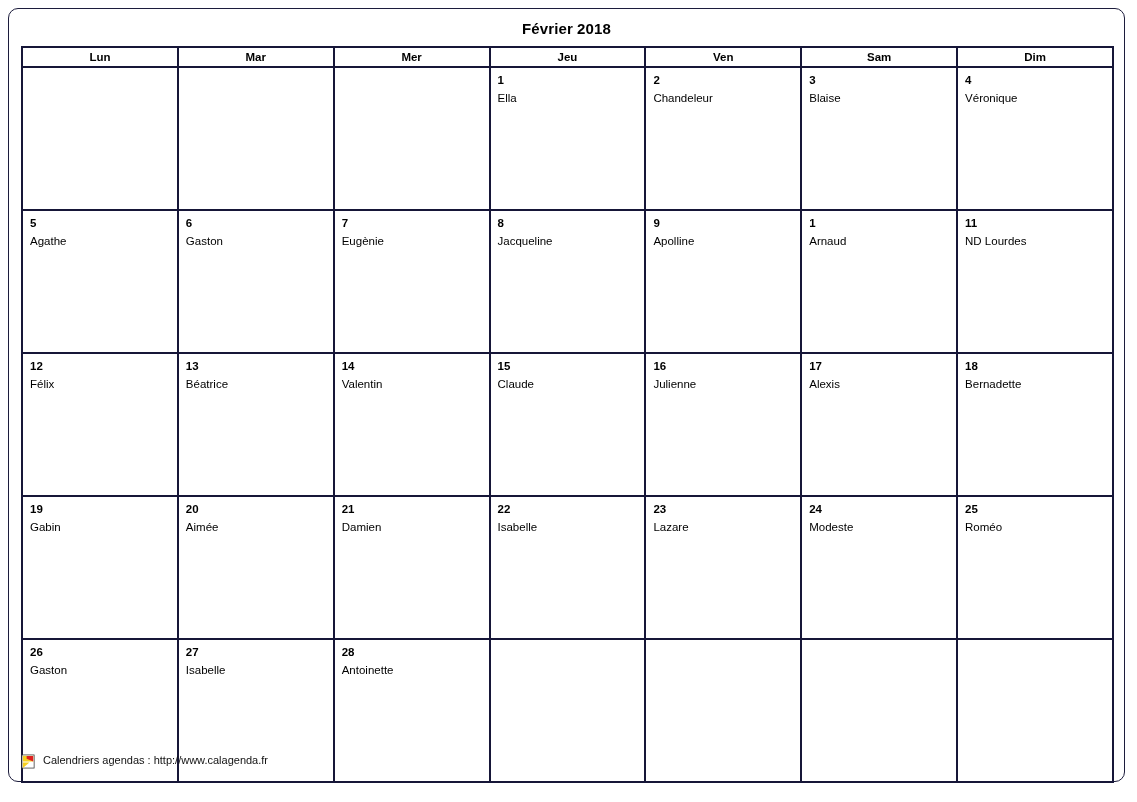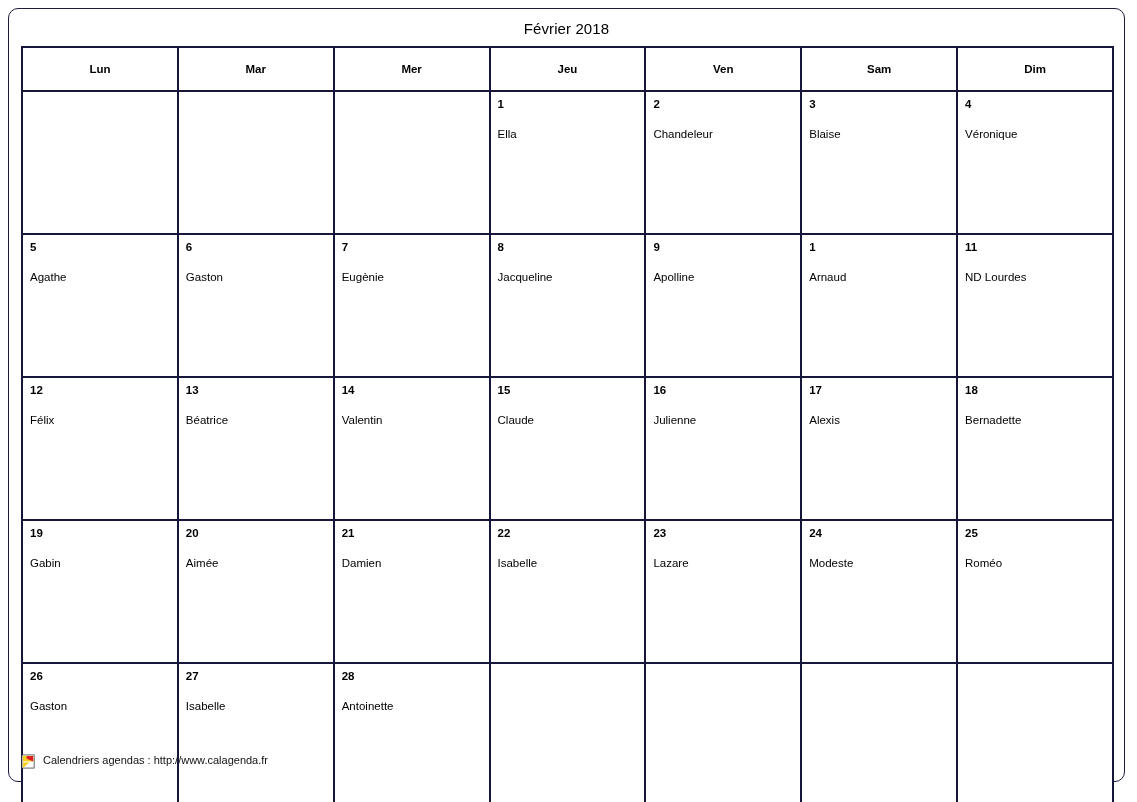--- a/index.html
+++ b/index.html
@@ -29,38 +29,38 @@
   }
 
   
   #month-title {
     position: absolute;
     left: 0;
     top: 11px;
     width: 100%;
     text-align: center;
     font-size: 15px;
-    font-weight: normal;
+    font-weight: bold;
     color: #000000;
     letter-spacing: 0.1px;
   }
 
   
   #calendar-table {
     position: absolute;
     left: 12px;
     top: 37px;
     width: 1093px;
     border-collapse: collapse;
     table-layout: fixed;
   }
   #calendar-table th,
   #calendar-table td {
     border: 2px solid #161638;
-    padding: 12px;
+    padding: 0;
     vertical-align: top;
     background: #ffffff;
   }
   #calendar-table th {
     height: 18px;
     font-size: 11.5px;
     font-weight: bold;
     text-align: center;
     color: #000000;
     line-height: 18px;
@@ -77,21 +77,21 @@
     color: #000000;
     line-height: 15px;
     height: 15px;
   }
   .day-name {
     display: block;
     font-size: 11.5px;
     font-weight: normal;
     color: #000000;
     line-height: 15px;
-    margin-top: 15px;
+    margin-top: 3px;
   }
   td.empty .day-num,
   td.empty .day-name { visibility: hidden; }
 
   
   #footer {
     position: absolute;
     left: 12px;
     bottom: 7px;
     height: 20px;

